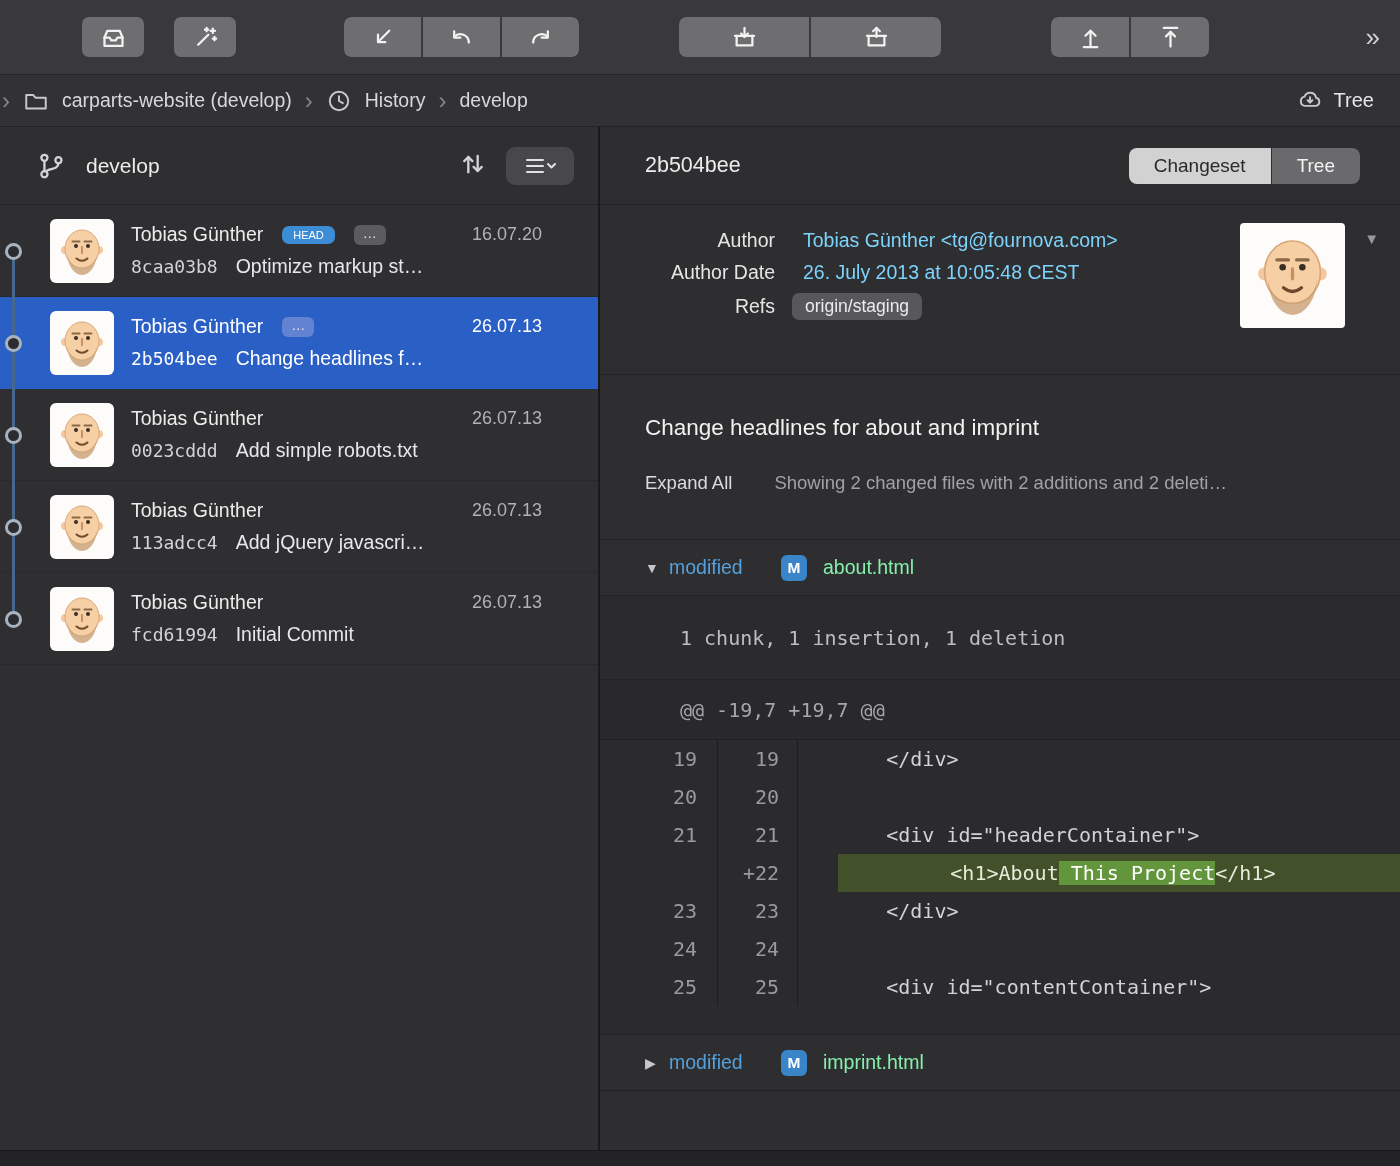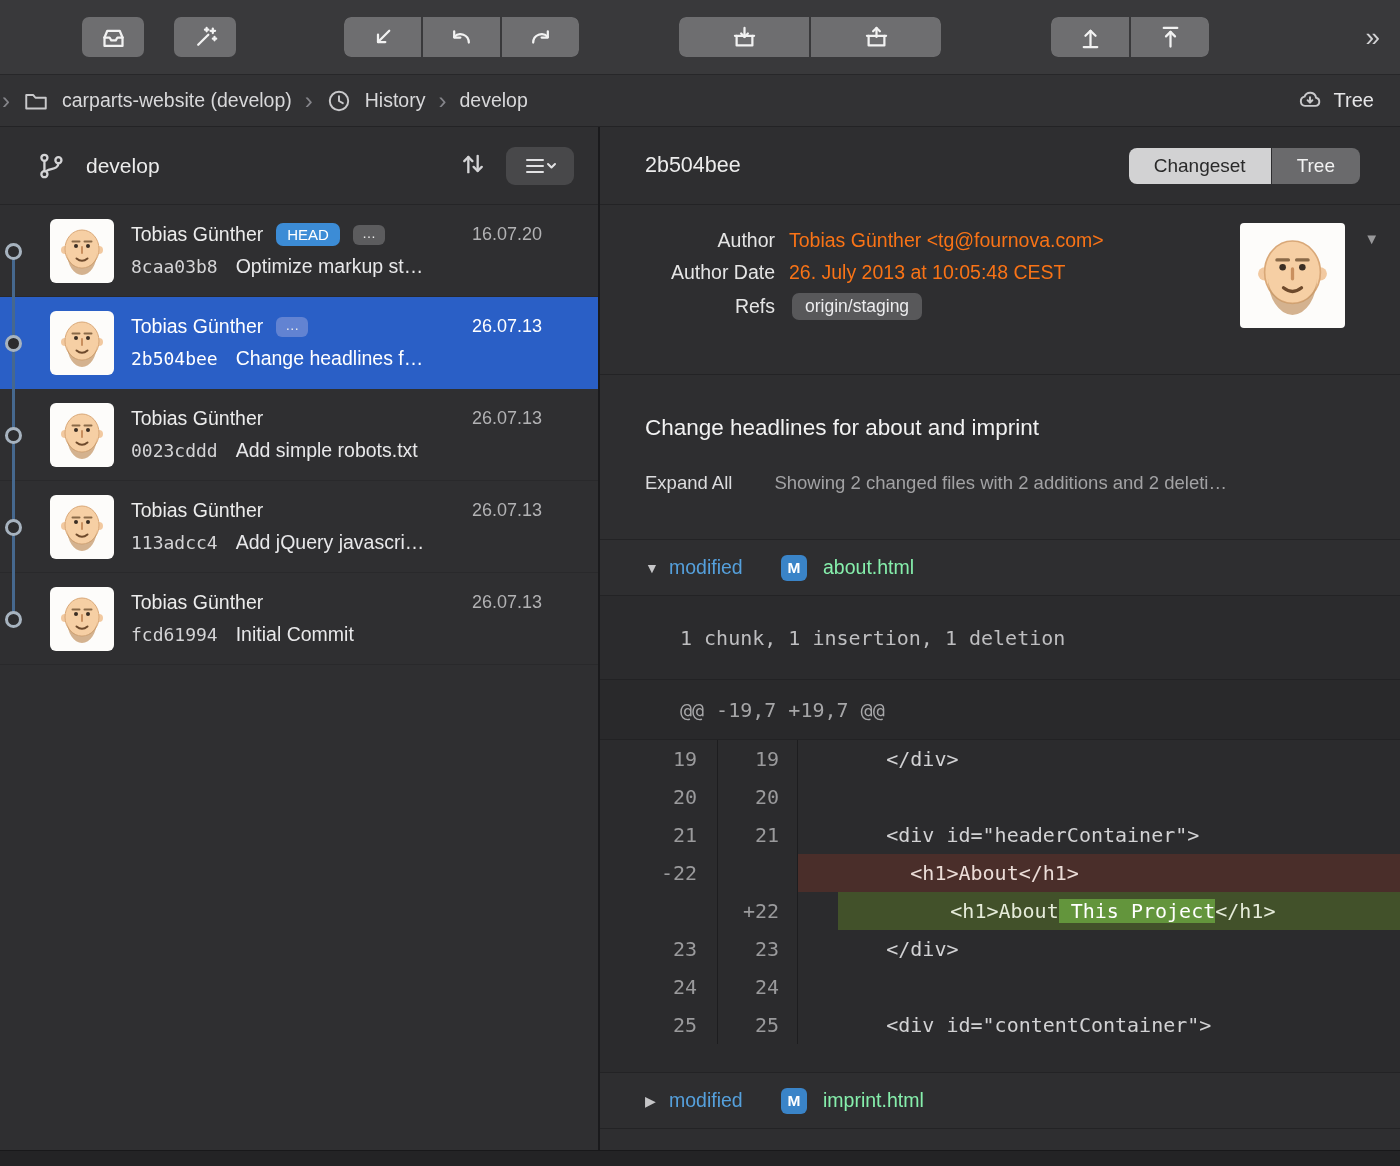--- a/index.html
+++ b/index.html
@@ -39,43 +39,43 @@
 
   
   .commit-list { position:relative; flex:1; }
   .graph-overlay { position:absolute; left:0; top:0; width:30px; height:100%; z-index:3; pointer-events:none; }
   .graph-line { position:absolute; left:12px; top:46px; width:3px; height:368px; background:#46688e; }
   .graph-dot { position:absolute; left:5px; width:17px; height:17px; border:3px solid #a7b3bf; border-radius:50%; background:#2c2c2e; }
   .commit-row { height:92px; display:flex; align-items:center; padding-left:50px; border-bottom:1px solid #29292b; cursor:default; }
   .commit-row.selected { background:#2a5fc6; border-bottom-color:transparent; }
   .avatar { width:64px; height:64px; border-radius:6px; flex:none; }
   .commit-text { flex:1; min-width:0; margin-left:17px; padding-right:56px; }
-  .commit-line1 { display:flex; align-items:center; gap:13px; font-size:19.5px; color:#ececec; }
+  .commit-line1 { display:flex; align-items:center; gap:19px; font-size:19.5px; color:#ececec; }
   .commit-date { margin-left:auto; font-size:18px; color:#b2b2b4; }
   .selected .commit-date, .selected .commit-hash, .selected .commit-message, .selected .commit-author { color:#ffffff; }
-  .badge-head { background:#3c8cd6; color:#fff; font-size:15px; padding:3px 11px; border-radius:7px; }
+  .badge-head { background:#3c8cd6; color:#fff; font-size:11px; padding:3px 11px; border-radius:7px; }
   .badge-more { background:#5c5c5e; color:#ececec; font-size:14px; padding:1px 9px 5px; border-radius:6px; line-height:1; }
   .selected .badge-more { background:#6283d2; }
   .commit-line2 { display:flex; align-items:baseline; gap:18px; margin-top:9px; white-space:nowrap; overflow:hidden; }
   .commit-hash { font-family:"DejaVu Sans Mono",monospace; font-size:18px; color:#d4d4d6; }
   .commit-message { font-size:19.5px; color:#e8e8ea; }
 
   
   .detail-header { height:78px; flex:none; display:flex; align-items:center; padding:0 40px 0 45px; border-bottom:1px solid #232325; }
   .detail-hash { font-size:21.5px; color:#ececec; }
   .segmented { margin-left:auto; display:flex; gap:1px; }
   .seg { height:36px; padding:12px 25px; display:flex; align-items:center; font-size:19px; border:none; }
   .seg.active { background:#d2d2d3; color:#2a2a2a; border-radius:8px 0 0 8px; }
   .seg.inactive { background:#6a6a6c; color:#f2f2f2; border-radius:0 8px 8px 0; }
 
   
   .author-block { position:relative; height:170px; flex:none; padding-top:24px; border-bottom:1px solid #232325; }
   .meta-row { display:flex; align-items:center; margin-bottom:9px; font-size:19.5px; }
   .meta-label { width:175px; flex:none; text-align:right; color:#e5e5e5; }
-  .meta-value { margin-left:14px; color:#f97316; }
+  .meta-value { margin-left:28px; color:#7dd3fc; }
   .refs-badge { margin-left:17px; background:#58585a; border-radius:7px; padding:3px 13px; font-size:17.5px; color:#ececee; }
   .big-avatar { position:absolute; right:55px; top:18px; width:105px; height:105px; border-radius:4px; }
   .avatar-caret { position:absolute; right:15px; top:24px; color:#98989a; font-size:15px; background:none; border:none; }
 
   
   .message-section { height:165px; flex:none; padding:40px 40px 0 45px; border-bottom:1px solid #232325; }
   .commit-msg { font-size:22.5px; color:#f2f2f2; }
   .meta2 { display:flex; gap:42px; margin-top:31px; font-size:18.5px; white-space:nowrap; overflow:hidden; align-items:baseline; }
   .expand-all { color:#dcdcde; background:none; border:none; font-size:18.5px; padding:0; }
   .summary { color:#a2a2a4; overflow:hidden; text-overflow:ellipsis; }
@@ -403,25 +403,20 @@
         <div class="diff-row">
           <span class="ln ln1">20</span>
           <span class="ln ln2">20</span>
           <span class="code"></span>
         </div>
         <div class="diff-row">
           <span class="ln ln1">21</span>
           <span class="ln ln2">21</span>
           <span class="code">      &lt;div id="headerContainer"&gt;</span>
         </div>
-        <div class="diff-row del">
-          <span class="ln ln1">-22</span>
-          <span class="ln ln2"></span>
-          <span class="code">        &lt;h1&gt;About&lt;/h1&gt;</span>
-        </div>
         <div class="diff-row add">
           <span class="ln ln1"></span>
           <span class="ln ln2">+22</span>
           <span class="code"><span>        &lt;h1&gt;About</span><span class="hl"> This Project</span><span>&lt;/h1&gt;</span></span>
         </div>
         <div class="diff-row">
           <span class="ln ln1">23</span>
           <span class="ln ln2">23</span>
           <span class="code">      &lt;/div&gt;</span>
         </div>

